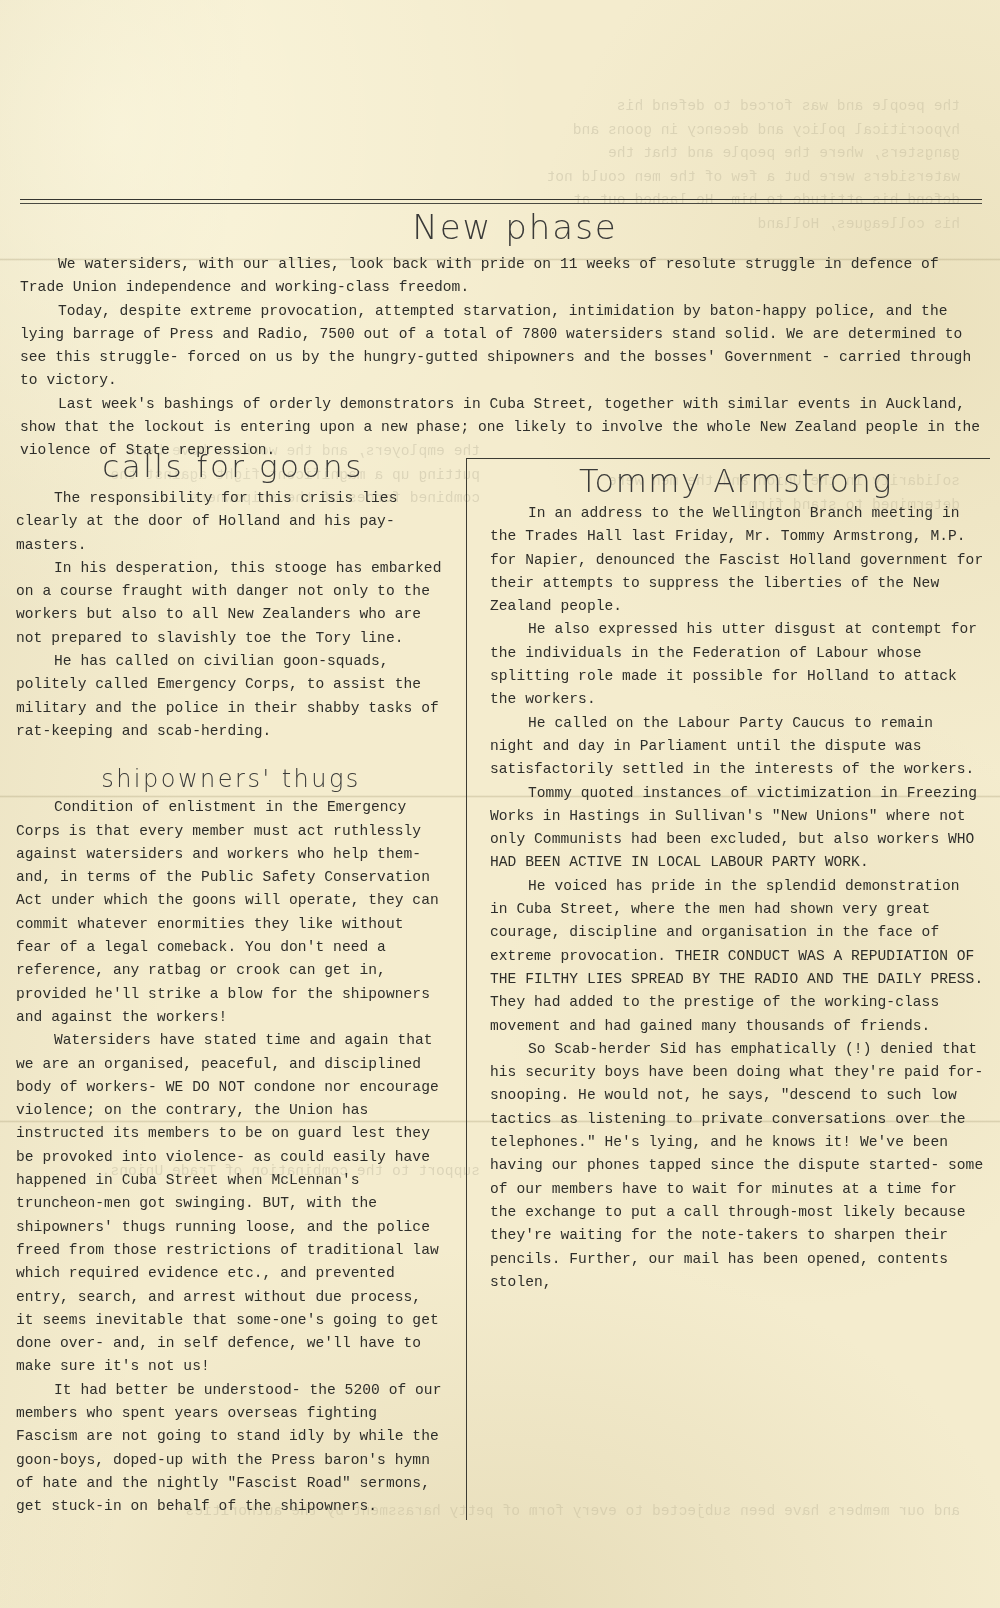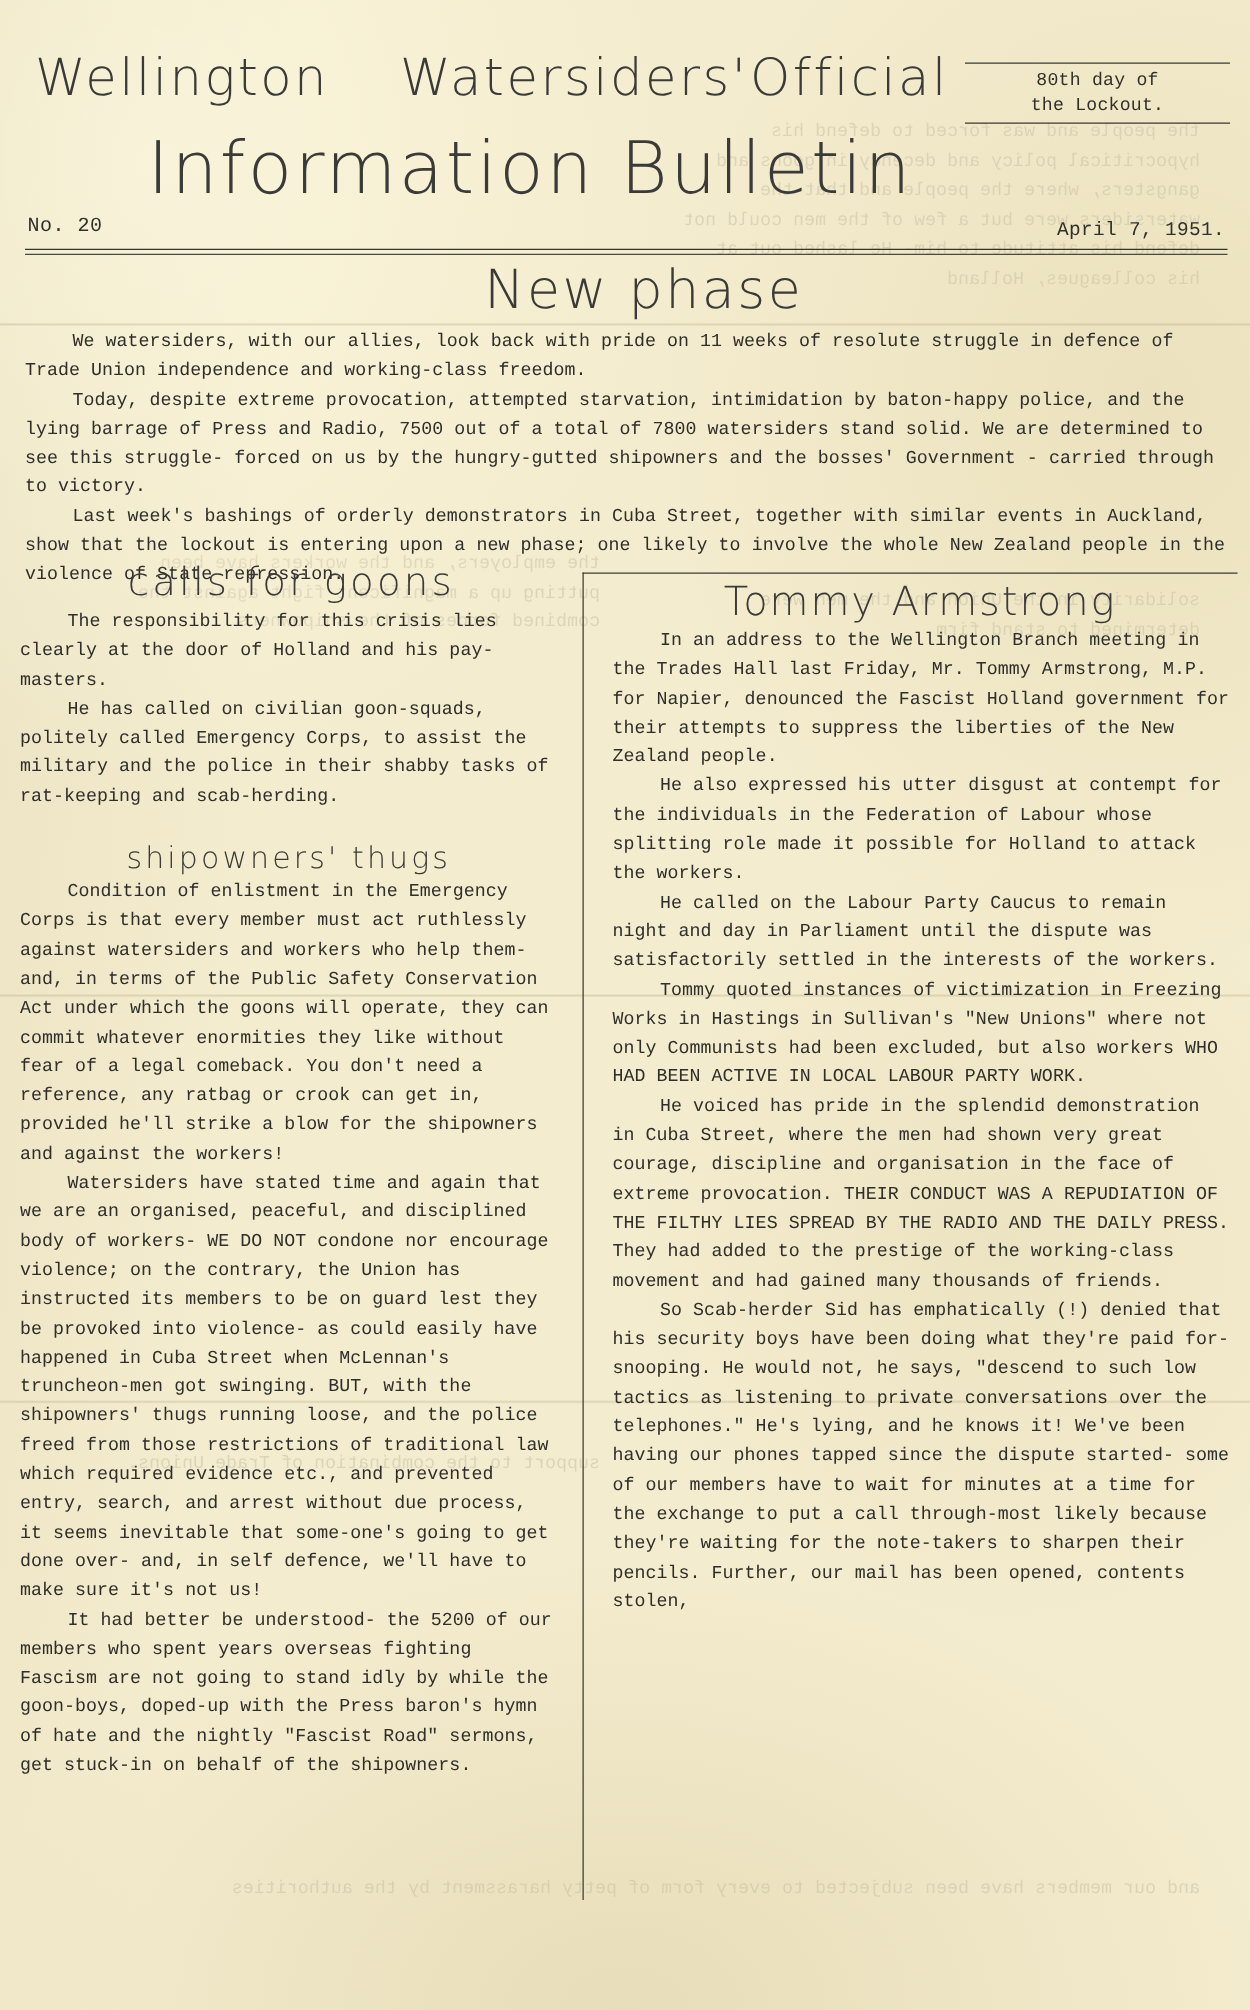--- a/index.html
+++ b/index.html
@@ -134,21 +134,21 @@
     z-index: 5;
   }
   .head-hand {
     font-family: "DejaVu Sans", sans-serif;
     font-weight: 300;
     color: #3a3a38;
     letter-spacing: 2px;
     text-align: center;
   }
   .lead-head {
-    font-size: 43px;
+    font-size: 34px;
     margin: 0 0 6px 0;
     padding-left: 30px;
   }
   .body {
     font-size: 14.6px;
     line-height: 23.3px;
     letter-spacing: 0.05px;
     color: #2e2e2a;
     text-align: left;
   }
@@ -217,34 +217,20 @@
     <div class="st-block" style="left:520px; top:440px; width:420px;">the employers, and the workers have been putting up a magnificent fight against the combined forces of the shipowners</div>
     <div class="st-block" style="left:40px; top:470px; width:400px;">solidarity in the Union and the men were determined to stand firm</div>
     <div class="st-block" style="left:520px; top:1160px; width:420px;">support to the combination of Trade Unions.</div>
     <div class="st-block" style="left:40px; top:1500px; width:860px;">and our members have been subjected to every form of petty harassment by the authorities</div>
   </div>
 
   <div class="crease" style="top:258px;"></div>
   <div class="crease" style="top:795px;"></div>
   <div class="crease" style="top:1120px;"></div>
 
-  <div class="masthead">
-    <div class="hand mast-line1">Wellington</div>
-    <div class="hand mast-w2">Watersiders'</div>
-    <div class="hand mast-w3">Official</div>
-    <div class="hand mast-line2">Information Bulletin</div>
-
-    <div class="lockout-box" style="white-space:pre-line;">80th day of
-the Lockout.</div>
-
-    <div class="issueline">
-      <div class="issue-no">No. 20</div>
-      <div class="issue-date">April 7, 1951.</div>
-    </div>
-  </div>
   <div class="rule-double"></div>
 
   <div class="lead">
     <div class="head-hand lead-head">New phase</div>
     <div class="body">
       <p>We watersiders, with our allies, look back with pride on 11 weeks of resolute struggle in defence of Trade Union independence and working-class freedom.</p>
       <p>Today, despite extreme provocation, attempted starvation, intimidation by baton-happy police, and the lying barrage of Press and Radio, 7500 out of a total of 7800 watersiders stand solid. We are determined to see this struggle- forced on us by the hungry-gutted shipowners and the bosses' Government - carried through to victory.</p>
       <p>Last week's bashings of orderly demonstrators in Cuba Street, together with similar events in Auckland, show that the lockout is entering upon a new phase; one likely to involve the whole New Zealand people in the violence of State repression.</p>
     </div>
   </div>
@@ -252,20 +238,21 @@
   <div class="cols">
 
     <div class="col-rule-top"></div>
     <div class="col-rule"></div>
 
     <div class="col-left">
 
       <div class="sec-head sh-calls">calls for goons</div>
       <div class="body">
         <p>The responsibility for this crisis lies clearly at the door of Holland and his pay-masters.</p>
+        <p>In his desperation, this stooge has embarked on a course fraught with danger not only to the workers but also to all New Zealanders who are not prepared to slavishly toe the Tory line.</p>
         <p>He has called on civilian goon-squads, politely called Emergency Corps, to assist the military and the police in their shabby tasks of rat-keeping and scab-herding.</p>
       </div>
 
       <div class="sec-head sh-thugs">shipowners' thugs</div>
       <div class="body">
         <p>Condition of enlistment in the Emergency Corps is that every member must act ruthlessly against watersiders and workers who help them- and, in terms of the Public Safety Conservation Act under which the goons will operate, they can commit whatever enormities they like without fear of a legal comeback. You don't need a reference, any ratbag or crook can get in, provided he'll strike a blow for the shipowners and against the workers!</p>
         <p>Watersiders have stated time and again that we are an organised, peaceful, and disciplined body of workers- WE DO NOT condone nor encourage violence; on the contrary, the Union has instructed its members to be on guard lest they be provoked into violence- as could easily have happened in Cuba Street when McLennan's truncheon-men got swinging. BUT, with the shipowners' thugs running loose, and the police freed from those restrictions of traditional law which required evidence etc., and prevented entry, search, and arrest without due process, it seems inevitable that some-one's going to get done over- and, in self defence, we'll have to make sure it's not us!</p>
         <p>It had better be understood- the 5200 of our members who spent years overseas fighting Fascism are not going to stand idly by while the goon-boys, doped-up with the Press baron's hymn of hate and the nightly "Fascist Road" sermons, get stuck-in on behalf of the shipowners.</p>
       </div>
 

